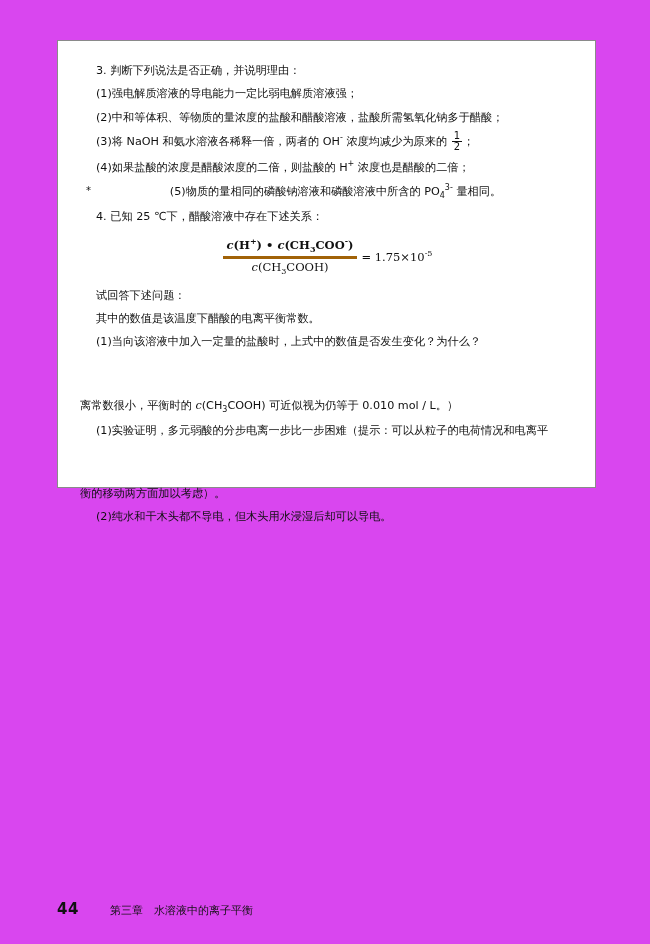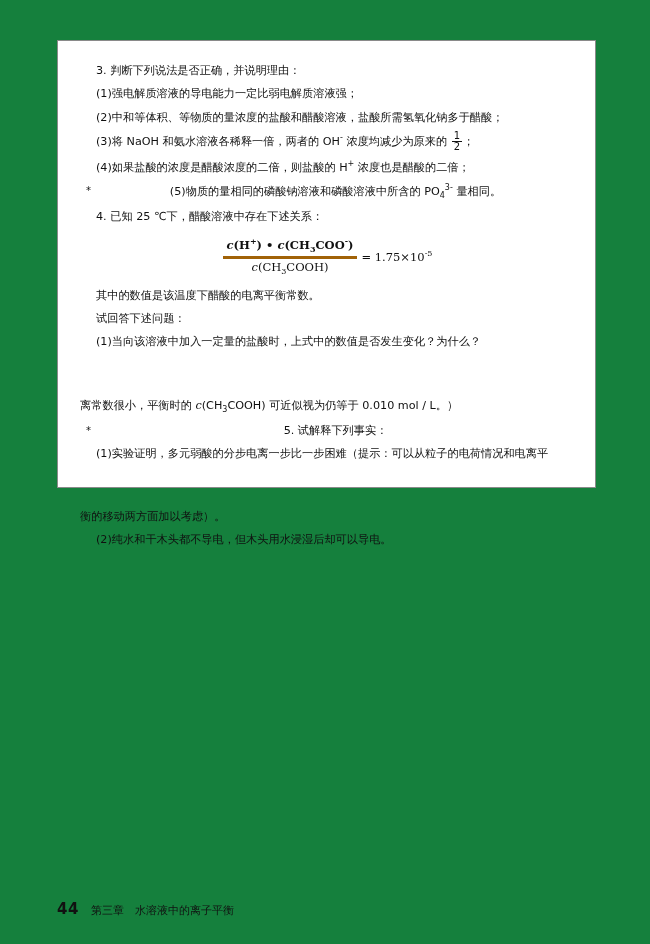--- a/index.html
+++ b/index.html
@@ -11,21 +11,21 @@
     height: 944px;
     background: #ffffff;
     font-family: "DejaVu Sans", sans-serif;
     color: #1a1a1a;
     position: relative;
     overflow: hidden;
   }
   .page {
     position: absolute;
     inset: 0;
-    background: #15803d;
+    background: #d946ef;
     padding-left: 37px;
   }
   .exercise-box {
     position: absolute;
     left: 57px;
     top: 40px;
     width: 539px;
     height: 448px;
     border: 1px solid #8a8a8a;
     box-sizing: border-box;
@@ -128,21 +128,21 @@
     font-family: "DejaVu Serif", serif;
     font-style: normal;
   }
   .footer {
     position: absolute;
     left: 57px;
     bottom: 26px;
     width: 539px;
     display: flex;
     align-items: baseline;
-    gap: 12px;
+    gap: 31px;
   }
   .footer .pageno {
     font-size: 15px;
     font-weight: bold;
     color: #111;
     letter-spacing: 0.5px;
   }
   .footer .chapter {
     font-size: 11px;
     font-weight: normal;
@@ -177,29 +177,28 @@
 
       <div class="eqwrap">
         <span class="eq">
           <span class="bigfrac">
             <span class="num"><span class="it">c</span><span class="rm">(H</span><span class="sup rm">+</span><span class="rm">) • </span><span class="it">c</span><span class="rm">(CH</span><span class="sub rm">3</span><span class="rm">COO</span><span class="sup rm">-</span><span class="rm">)</span></span>
             <span class="den"><span class="it">c</span><span class="rm">(CH</span><span class="sub rm">3</span><span class="rm">COOH)</span></span>
           </span><span class="rhs"><span class="rm">= 1.75×10</span><span class="sup rm">-5</span></span>
         </span>
       </div>
 
+      <p class="q-line q-sub">试回答下述问题：</p>
       <p class="q-line q-sub">其中的数值是该温度下醋酸的电离平衡常数。</p>
-      <p class="q-line q-sub">试回答下述问题：</p>
       <p class="q-line q-sub">(1)当向该溶液中加入一定量的盐酸时，上式中的数值是否发生变化？为什么？</p>
 
       <p class="q-line q-cont">
         <span>离常数很小，平衡时的 </span><span class="it">c</span><span>(CH</span><span class="sub">3</span><span>COOH)</span><span> 可近似视为仍等于 0.010 mol / L。）</span>
       </p>
 
-      <p class="q-line q-head star">5. 试解释下列事实：</p>
       <p class="q-line q-sub">(1)实验证明，多元弱酸的分步电离一步比一步困难（提示：可以从粒子的电荷情况和电离平</p>
       <p class="q-line q-cont">衡的移动两方面加以考虑）。</p>
       <p class="q-line q-sub">(2)纯水和干木头都不导电，但木头用水浸湿后却可以导电。</p>
 
     </div>
   </div>
 
   <div class="footer">
     <span class="pageno">44</span>
     <span class="chapter">第三章　水溶液中的离子平衡</span>

